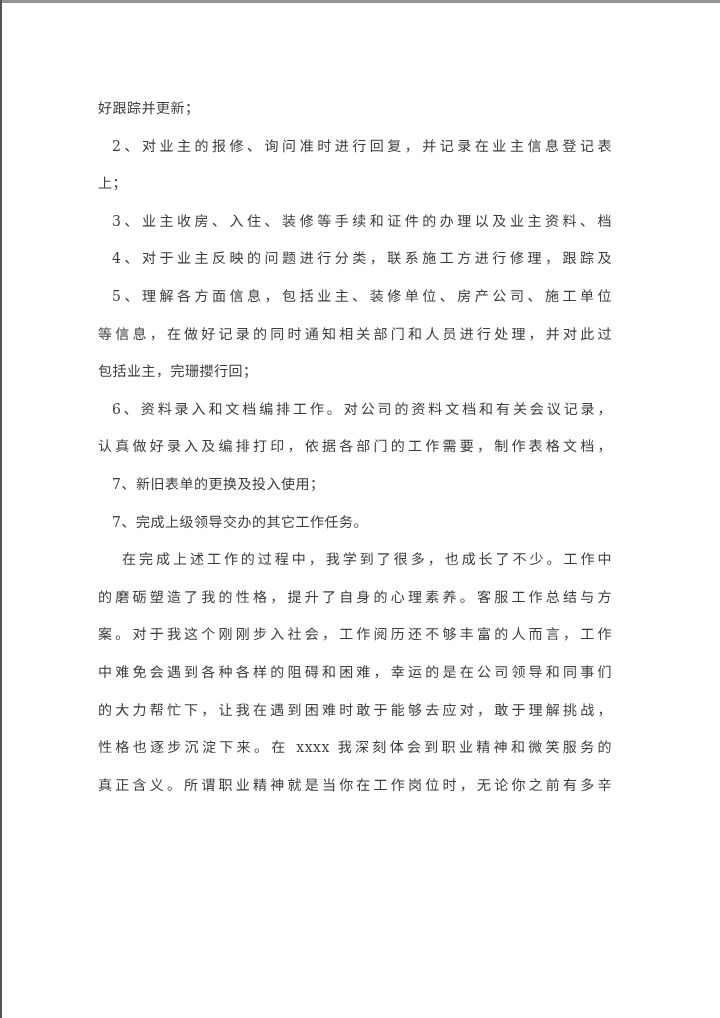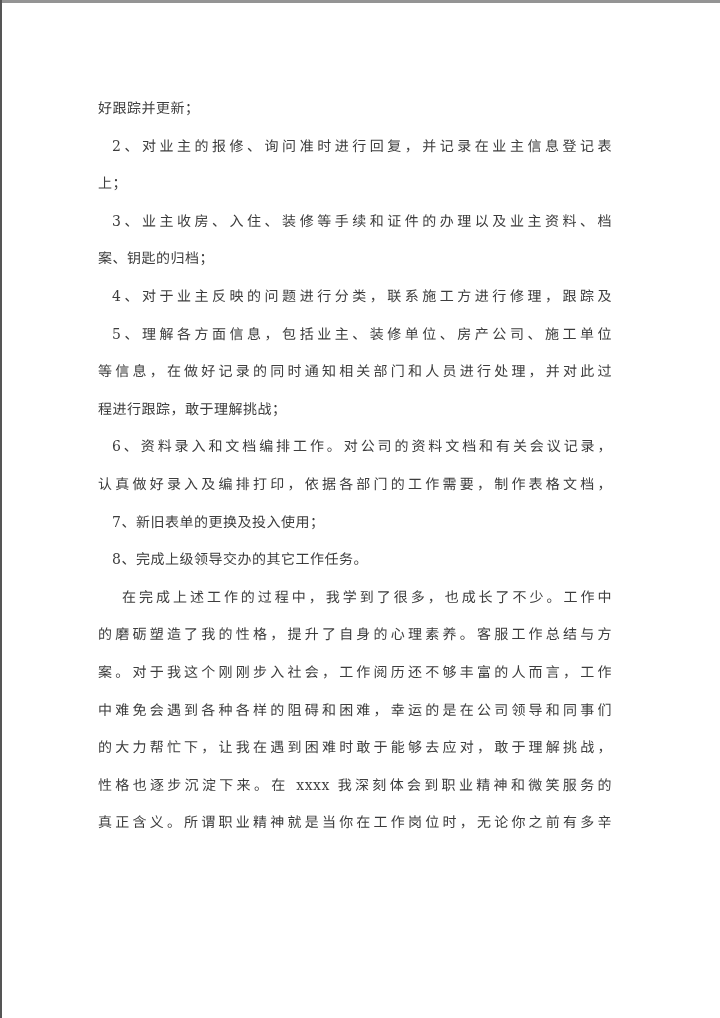--- a/index.html
+++ b/index.html
@@ -62,29 +62,28 @@
 
 <div class="page">
   <div class="top-border"></div>
   <div class="left-border"></div>
 
   <div class="textblock">
     <p class="line end">好跟踪并更新；</p>
     <p class="line indent1">2、对业主的报修、询问准时进行回复，并记录在业主信息登记表</p>
     <p class="line end">上；</p>
     <p class="line indent1">3、业主收房、入住、装修等手续和证件的办理以及业主资料、档</p>
-    <p class="line end">案、钥匙的归档；</p>
     <p class="line indent1">4、对于业主反映的问题进行分类，联系施工方进行修理，跟踪及</p>
     <p class="line indent1">5、理解各方面信息，包括业主、装修单位、房产公司、施工单位</p>
     <p class="line">等信息，在做好记录的同时通知相关部门和人员进行处理，并对此过</p>
-    <p class="line end">程进行跟踪，敢于理解挑战；</p>
+    <p class="line end">包括业主，完珊攖行回；</p>
     <p class="line indent1">6、资料录入和文档编排工作。对公司的资料文档和有关会议记录，</p>
     <p class="line">认真做好录入及编排打印，依据各部门的工作需要，制作表格文档，</p>
     <p class="line end indent1">7、新旧表单的更换及投入使用；</p>
-    <p class="line end indent1">8、完成上级领导交办的其它工作任务。</p>
+    <p class="line end indent1">7、完成上级领导交办的其它工作任务。</p>
     <p class="line indent2">在完成上述工作的过程中，我学到了很多，也成长了不少。工作中</p>
     <p class="line">的磨砺塑造了我的性格，提升了自身的心理素养。客服工作总结与方</p>
     <p class="line">案。对于我这个刚刚步入社会，工作阅历还不够丰富的人而言，工作</p>
     <p class="line">中难免会遇到各种各样的阻碍和困难，幸运的是在公司领导和同事们</p>
     <p class="line">的大力帮忙下，让我在遇到困难时敢于能够去应对，敢于理解挑战，</p>
     <p class="line">性格也逐步沉淀下来。在 xxxx 我深刻体会到职业精神和微笑服务的</p>
     <p class="line">真正含义。所谓职业精神就是当你在工作岗位时，无论你之前有多辛</p>
   </div>
 </div>
 

